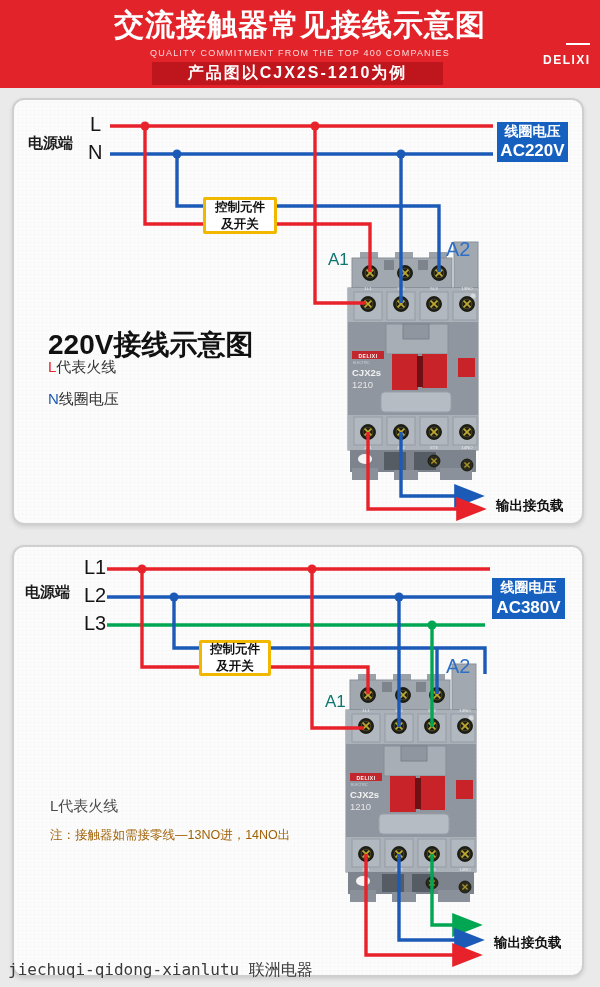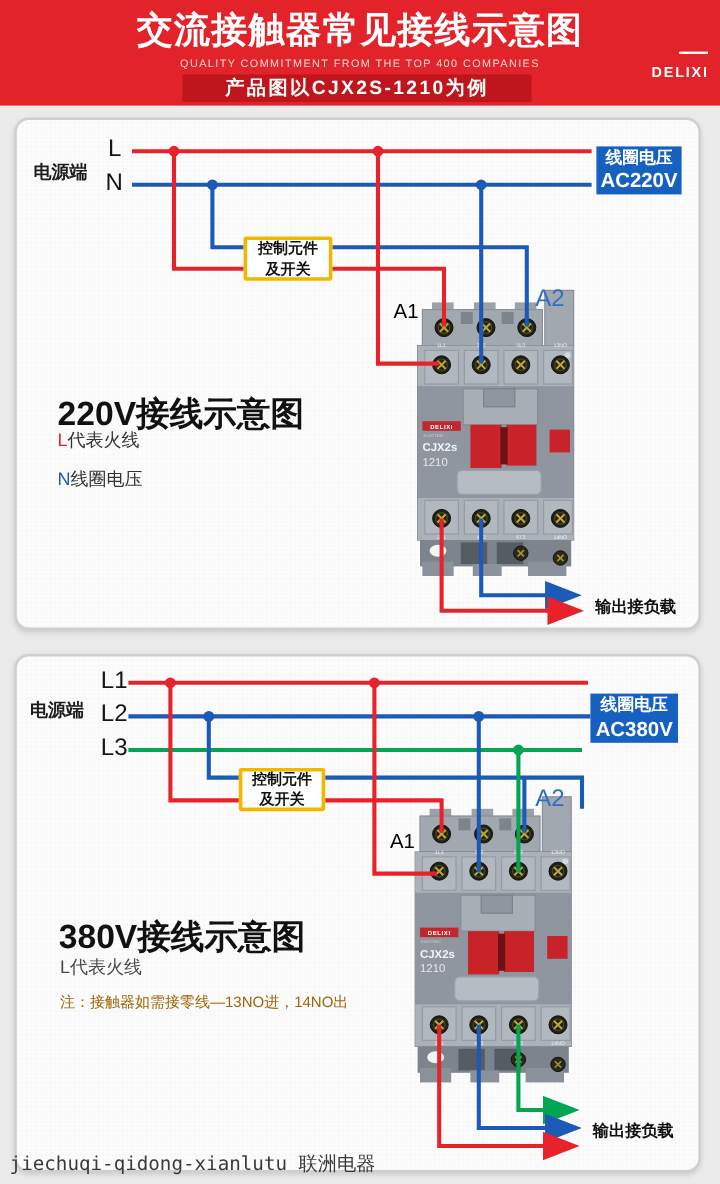--- a/index.html
+++ b/index.html
@@ -41,21 +41,21 @@
   .lbl{position:absolute;z-index:3;white-space:nowrap;}
   .src{font-size:15px;font-weight:bold;color:#1c1c1c;}
   .lineTag{font-size:20px;color:#151515;}
   .coilbox{background:#1660c0;color:#fff;text-align:center;z-index:3;position:absolute;
            display:flex;flex-direction:column;justify-content:center;line-height:1.25;}
   .coilbox .c1{font-size:14px;font-weight:bold;}
   .coilbox .c2{font-size:17px;font-weight:bold;}
   .ctrlbox{position:absolute;z-index:3;background:#fff;border:3px solid #f2b800;border-radius:2px;
            color:#111;font-size:12.5px;font-weight:bold;text-align:center;line-height:1.35;
            display:flex;flex-direction:column;justify-content:center;box-sizing:border-box;}
-  .a1{font-size:17px;color:#000000;}
+  .a1{font-size:17px;color:#0f766e;}
   .a2{font-size:20px;color:#2e6fc6;}
   .sec-title{font-size:28px;font-weight:bold;color:#111;text-align:center;}
   .legend{font-size:15px;color:#333;}
   .legend .pfx-red{color:#e8222a;}
   .legend .pfx-blue{color:#1c5ab8;}
   .legend-gray{font-size:15px;color:#4a4a4a;}
   .note{font-size:12.5px;color:#a16207;}
   .outlbl{font-size:13.5px;font-weight:bold;color:#111;}
   .footer{position:absolute;left:8px;top:960px;z-index:5;font-size:16px;color:#3a3a3a;
           font-family:"DejaVu Sans Mono","Liberation Mono",monospace;}
@@ -249,19 +249,18 @@
   <div class="coilbox" style="left:492px;top:578px;width:73px;height:41px;">
     <div class="c1">线圈电压</div>
     <div class="c2">AC380V</div>
   </div>
   <div class="ctrlbox" style="left:199px;top:640px;width:72px;height:36px;">
     <div>控制元件</div>
     <div>及开关</div>
   </div>
   <div class="lbl a1" style="left:325px;top:692px;">A1</div>
   <div class="lbl a2" style="left:446px;top:655px;">A2</div>
-  <div class="lbl sec-title" style="left:49px;top:762px;">380V接线示意图</div>
   <div class="lbl legend-gray" style="left:50px;top:797px;">L代表火线</div>
   <div class="lbl note" style="left:50px;top:827px;">注：接触器如需接零线—13NO进，14NO出</div>
   <div class="lbl outlbl" style="left:494px;top:934px;">输出接负载</div>
 
   <div class="footer">jiechuqi-qidong-xianlutu 联洲电器</div>
 </div>
 
 </body></html>

